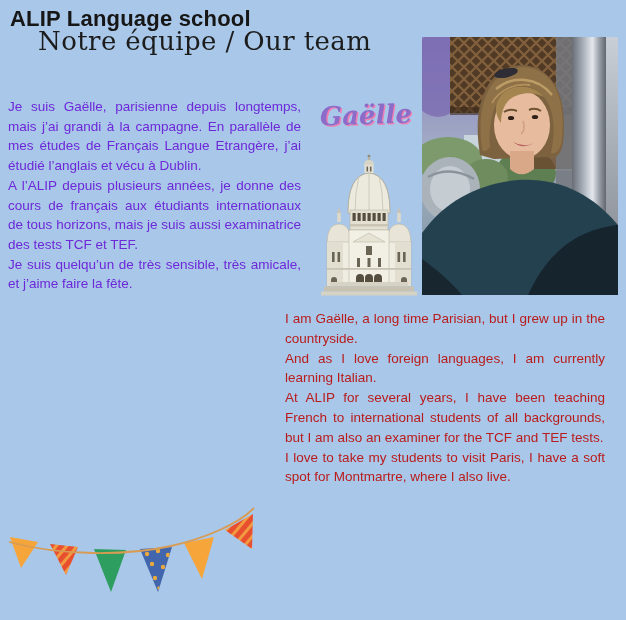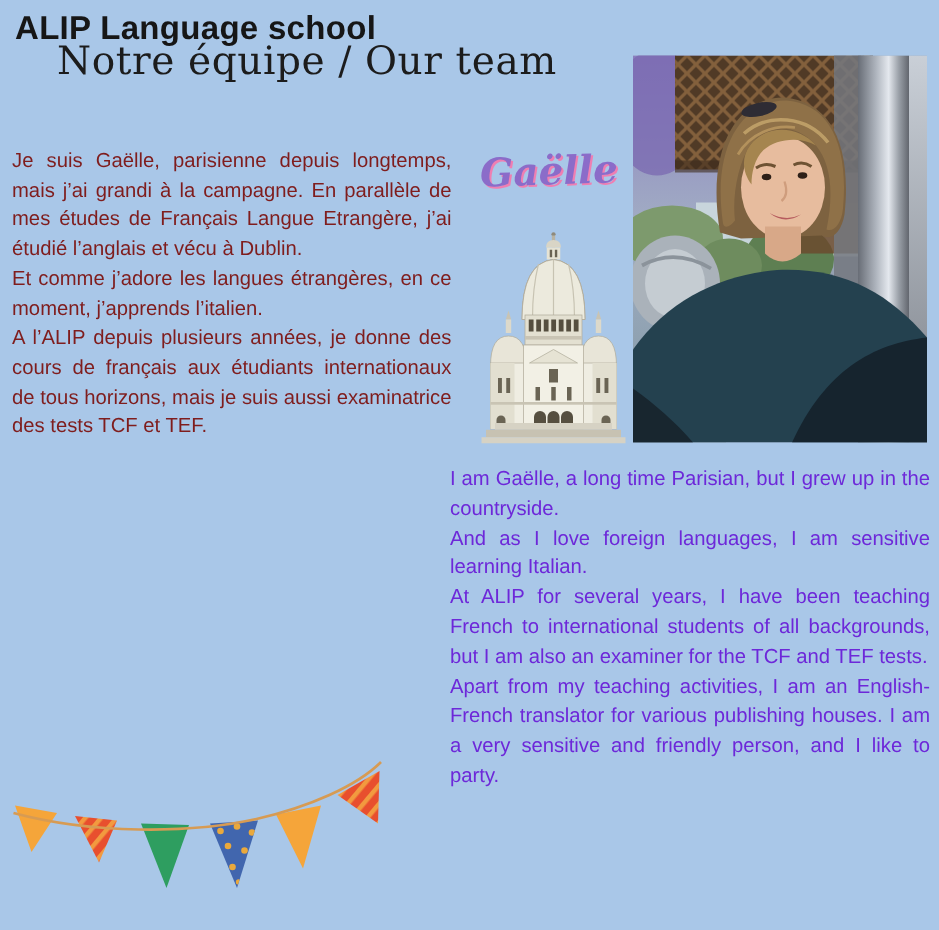--- a/index.html
+++ b/index.html
@@ -21,27 +21,27 @@
   }
   .section-title{
     position:absolute;left:38px;top:26px;margin:0;
     font-family:"DejaVu Serif",serif;
     font-weight:500;font-size:26px;letter-spacing:.4px;
     color:#1c1c1c;
   }
   .bio-fr{
     position:absolute;left:8px;top:97px;width:293px;
     font-size:13.5px;line-height:19.7px;
-    color:#7f1d1d;text-align:justify;
+    color:#6d28d9;text-align:justify;
   }
   .bio-fr p{margin:0;}
   .bio-en{
-    position:absolute;left:300px;top:309px;width:320px;
+    position:absolute;left:285px;top:309px;width:320px;
     font-size:13.5px;line-height:19.8px;
-    color:#6d28d9;text-align:justify;
+    color:#b91c1c;text-align:justify;
   }
   .bio-en p{margin:0;}
   .teacher-name{
     position:absolute;left:320px;top:100px;width:90px;
     font-family:"DejaVu Serif",serif;
     font-style:italic;font-weight:600;font-size:26px;
     color:#8b6cc9;
     text-shadow:1.3px 1.3px 0 #ef7fb2;
     transform:rotate(-2deg);
   }
@@ -52,22 +52,22 @@
 </head>
 <body>
 
 <div class="page">
 
   <h1 class="school-title">ALIP Language school</h1>
   <h2 class="section-title">Notre équipe / Our team</h2>
 
   <div class="bio-fr">
     <p>Je suis Gaëlle, parisienne depuis longtemps, mais j’ai grandi à la campagne. En parallèle de mes études de Français Langue Etrangère, j’ai étudié l’anglais et vécu à Dublin.</p>
-    <p>Et comme j’adore les langues étrangères, en ce moment, j’apprends l’italien.</p>
     <p>A l’ALIP depuis plusieurs années, je donne des cours de français aux étudiants internationaux de tous horizons, mais je suis aussi examinatrice des tests TCF et TEF.</p>
+    <p>Je suis quelqu’un de très sensible, très amicale, et j’aime faire la fête.</p>
   </div>
 
   <div class="teacher-name">Gaëlle</div>
 
   <div class="basilica">
     <svg width="100" height="143" viewBox="0 0 100 143" xmlns="http://www.w3.org/2000/svg">
 
       <circle cx="50" cy="2.2" r="1.4" fill="#8f8a7c"></circle>
       <rect x="48.9" y="3" width="2.2" height="8" fill="#b8b3a4"></rect>
       <path d="M45,11 Q45,6 50,6 Q55,6 55,11 Z" fill="#d9d5c6"></path>
@@ -196,23 +196,23 @@
       <path d="M91,105 q10,8 21,1 q-10,5 -21,-1 Z" fill="#b65c5e"></path>
 
       <path d="M0,258 L0,196 C24,162 60,146 96,143 C140,141 170,158 196,188 L196,258 Z" fill="#24414f"></path>
       <path d="M106,258 C128,210 160,192 196,188 L196,258 Z" fill="#16242e"></path>
       <path d="M0,258 L0,222 C14,232 28,244 40,258 Z" fill="#18262f"></path>
     </svg>
   </div>
 
   <div class="bio-en">
     <p>I am Gaëlle, a long time Parisian, but I grew up in the countryside.</p>
-    <p>And as I love foreign languages, I am sensitive learning Italian.</p>
+    <p>And as I love foreign languages, I am currently learning Italian.</p>
     <p>At ALIP for several years, I have been teaching French to international students of all backgrounds, but I am also an examiner for the TCF and TEF tests.</p>
-    <p>Apart from my teaching activities, I am an English-French translator for various publishing houses. I am a very sensitive and friendly person, and I like to party.</p>
+    <p>I love to take my students to visit Paris, I have a soft spot for Montmartre, where I also live.</p>
   </div>
 
   <div class="bunting">
     <svg width="252" height="92" viewBox="0 0 252 92" xmlns="http://www.w3.org/2000/svg">
       <defs>
         <pattern id="rs" width="8" height="8" patternUnits="userSpaceOnUse" patternTransform="rotate(40)">
           <rect width="8" height="8" fill="#e84f2e"></rect>
           <rect width="3" height="8" fill="#f29a3f"></rect>
         </pattern>
         <clipPath id="blueFlag">

